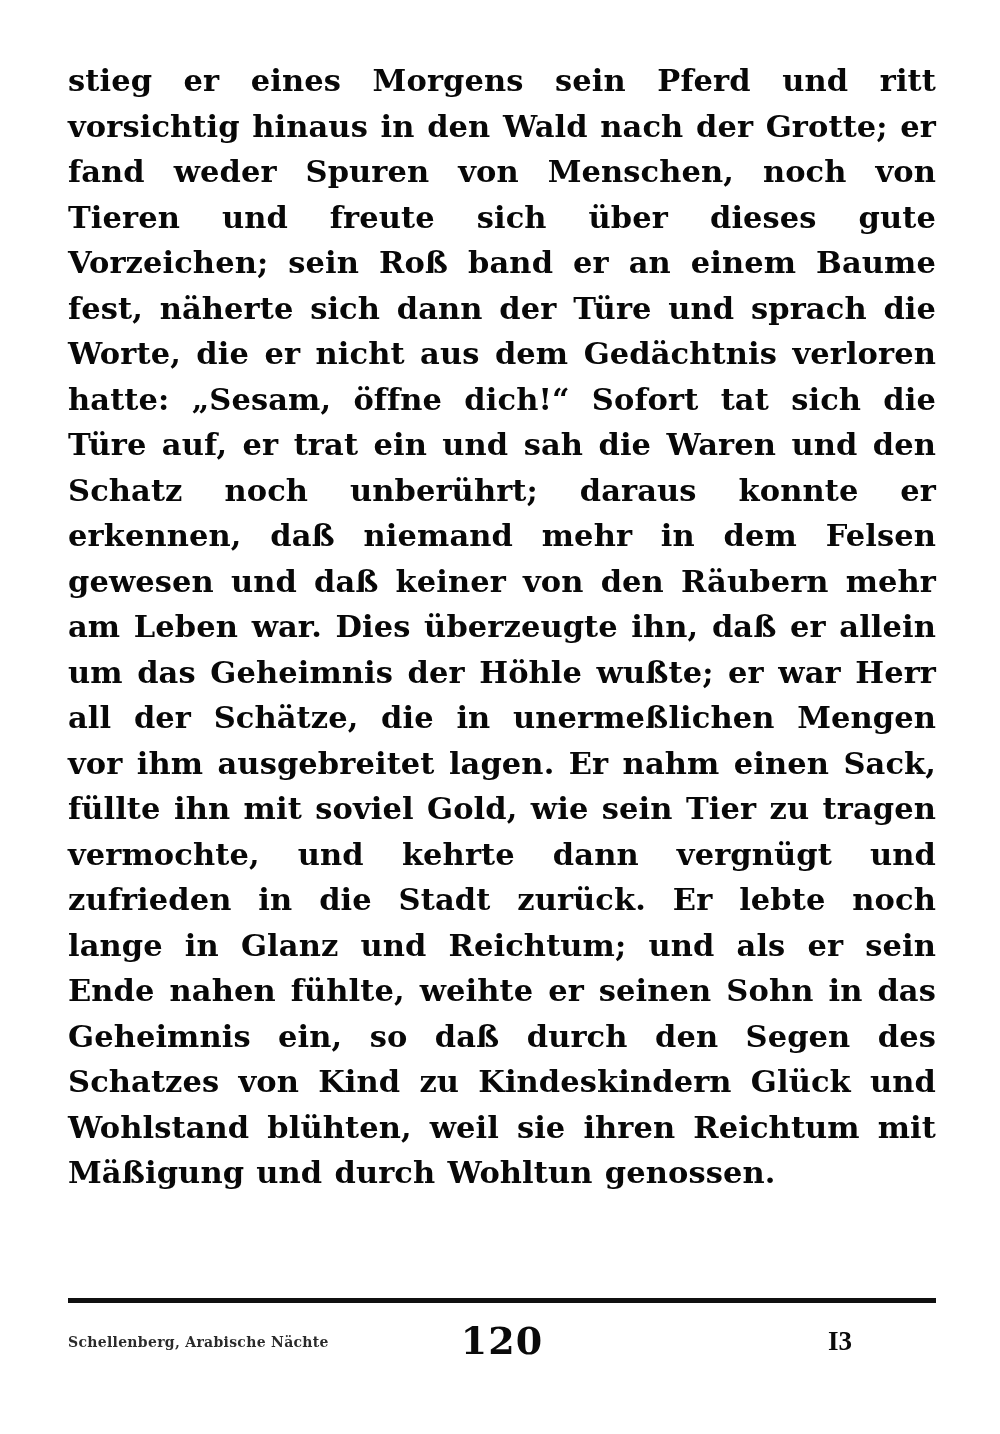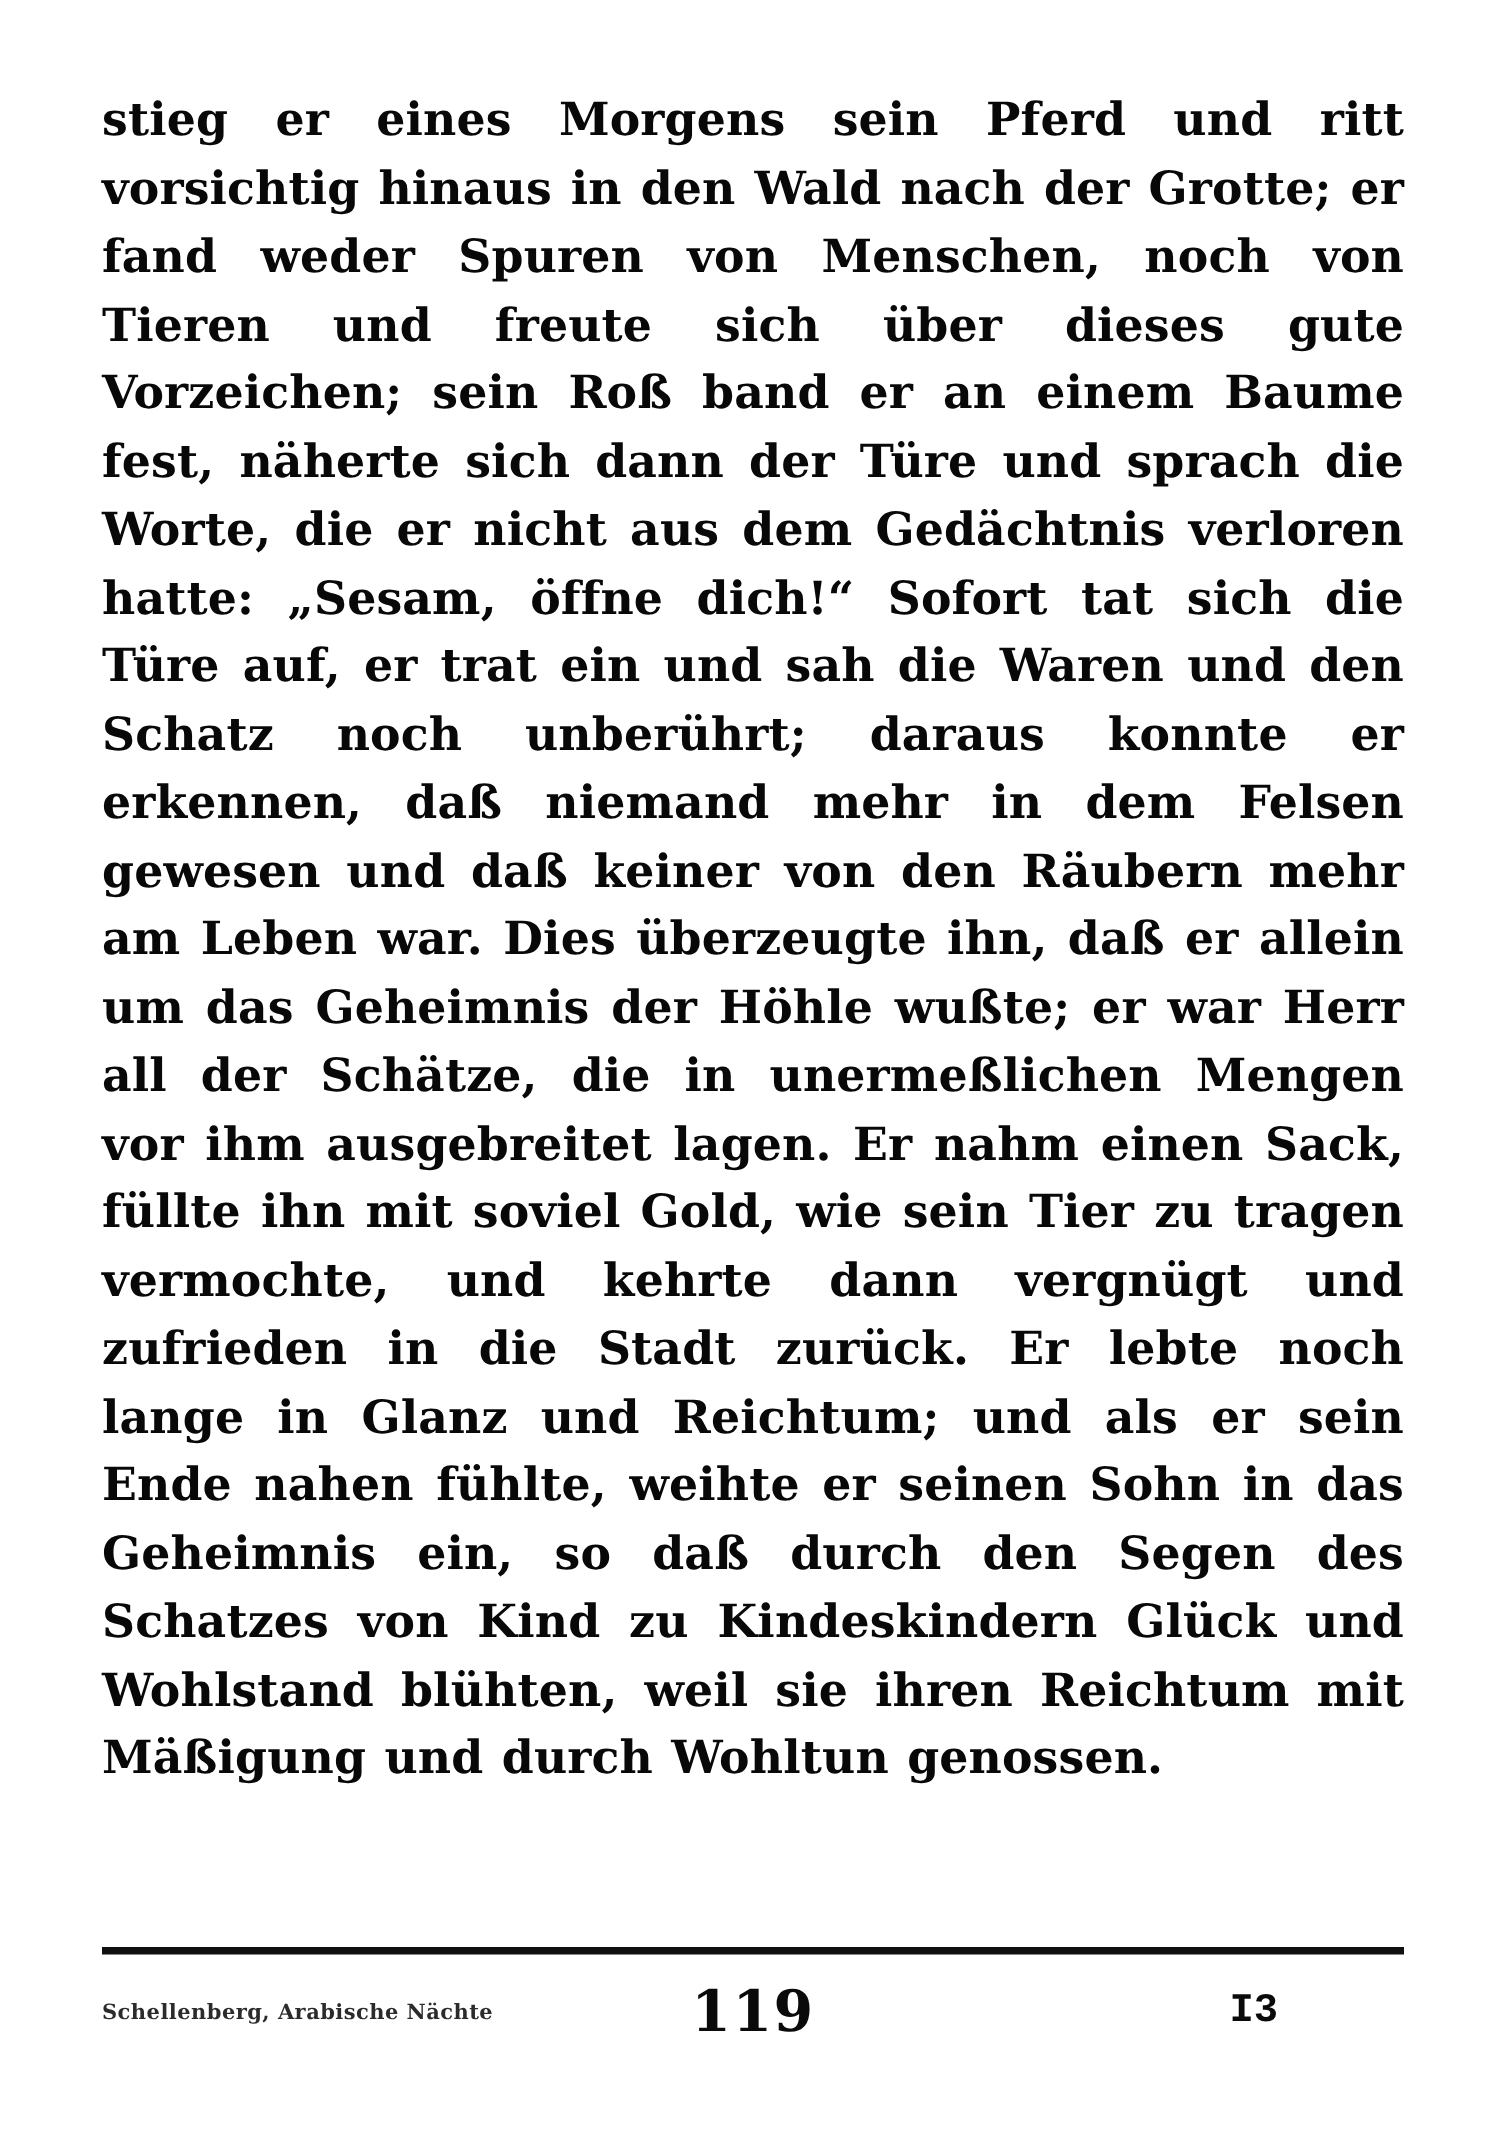--- a/index.html
+++ b/index.html
@@ -88,34 +88,34 @@
     font-size: 38px;
     font-weight: 600;
     color: #0a0a0a;
     letter-spacing: 1px;
   }
 
   .footer-signature-right {
     position: absolute;
     right: 84px;
     top: 8px;
-    font-family: Liberation Mono, monospace;
+    font-family: Liberation Serif, serif;
     font-size: 27px;
     font-weight: 700;
     color: #0a0a0a;
   }
 </style>
 </head>
 <body>
 
 <div class="page">
 
   <div class="body-text">stieg er eines Morgens sein Pferd und ritt vorsichtig hinaus in den Wald nach der Grotte; er fand weder Spuren von Menschen, noch von Tieren und freute sich über dieses gute Vorzeichen; sein Roß band er an einem Baume fest, näherte sich dann der Türe und sprach die Worte, die er nicht aus dem Gedächtnis verloren hatte: „Sesam, öffne dich!“ Sofort tat sich die Türe auf, er trat ein und sah die Waren und den Schatz noch unberührt; daraus konnte er erkennen, daß niemand mehr in dem Felsen gewesen und daß keiner von den Räubern mehr am Leben war. Dies überzeugte ihn, daß er allein um das Geheimnis der Höhle wußte; er war Herr all der Schätze, die in unermeßlichen Mengen vor ihm ausgebreitet lagen. Er nahm einen Sack, füllte ihn mit soviel Gold, wie sein Tier zu tragen vermochte, und kehrte dann vergnügt und zufrieden in die Stadt zurück. Er lebte noch lange in Glanz und Reichtum; und als er sein Ende nahen fühlte, weihte er seinen Sohn in das Geheimnis ein, so daß durch den Segen des Schatzes von Kind zu Kindeskindern Glück und Wohlstand blühten, weil sie ihren Reichtum mit Mäßigung und durch Wohltun genossen.</div>
 
   <div class="footer-rule"></div>
 
   <div class="footer">
     <div class="footer-signature">Schellenberg, Arabische Nächte</div>
-    <div class="footer-pageno">119</div>
+    <div class="footer-pageno">120</div>
     <div class="footer-signature-right">I3</div>
   </div>
 
 </div>
 
 </body></html>

